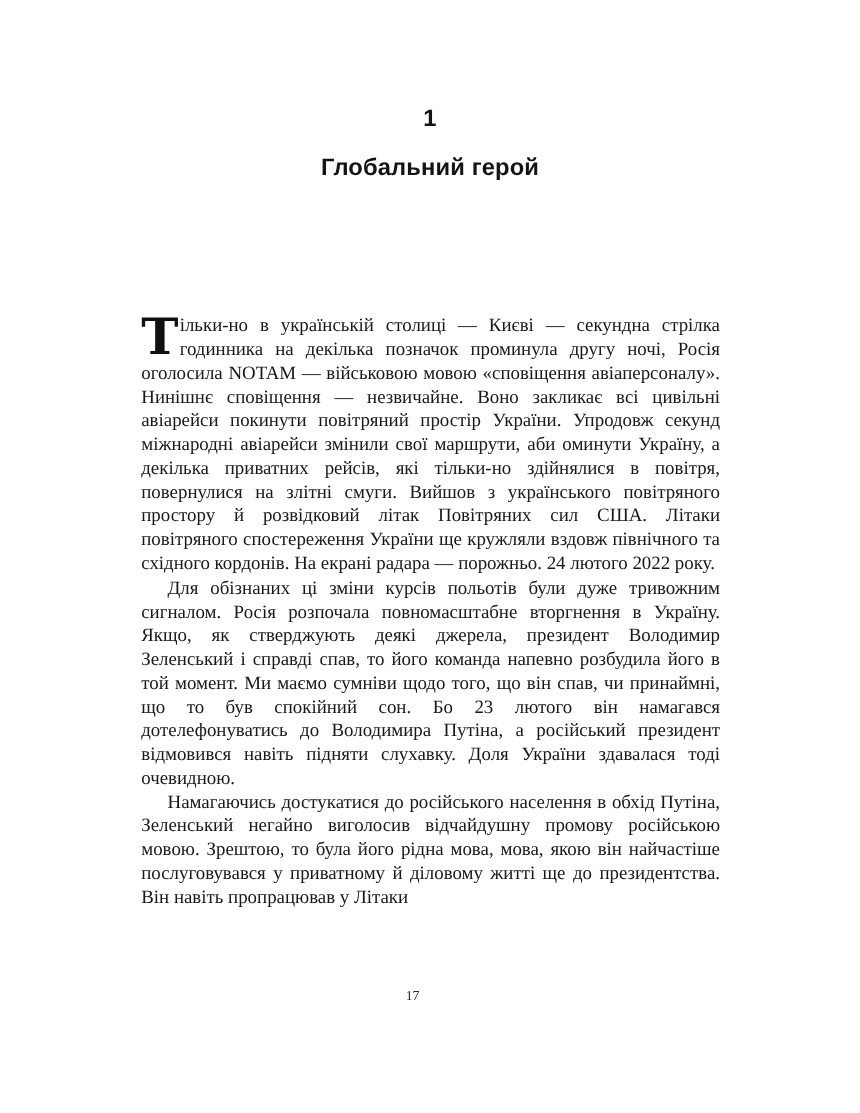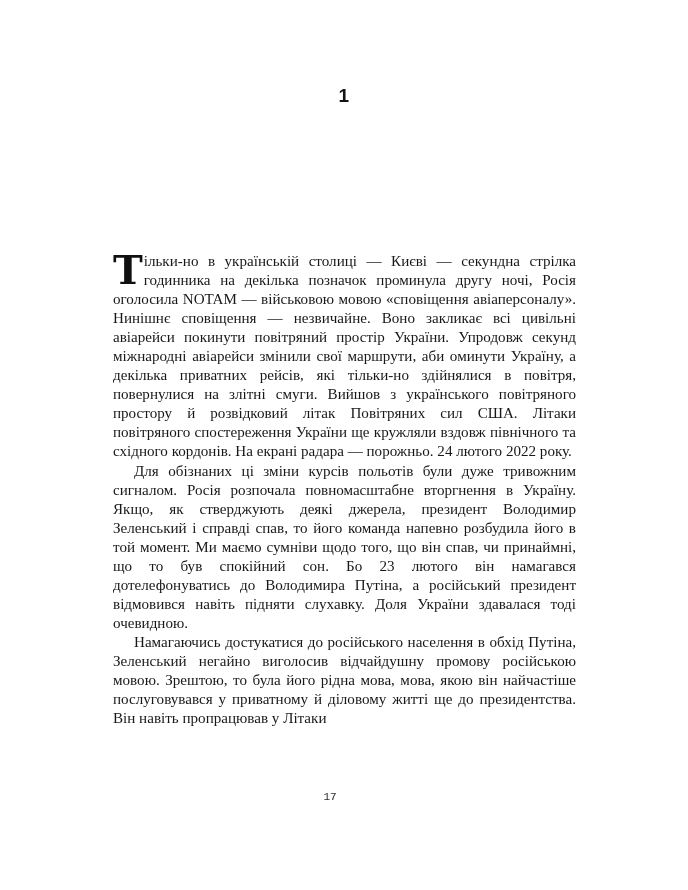--- a/index.html
+++ b/index.html
@@ -96,33 +96,34 @@
     letter-spacing: -1px;
   }
 
   
   .folio {
     position: absolute;
     left: 0;
     top: 790px;
     width: 660px;
     text-align: center;
-    font-family: Liberation Mono, monospace;
+    font-family: Liberation Serif, serif;
     font-size: 11px;
     line-height: 14px;
     color: #2b2b2b;
   }
 </style>
 </head>
 <body>
 
 <div class="page">
 
   <div class="chapter-head">
     <span class="chapter-number">1</span>
+    <span class="chapter-title">Глобальний герой</span>
   </div>
 
   <div class="text-block">
 
     <p class="para para-lead"><span class="dropcap">Т</span><span>ільки-но в українській столиці — Києві — секундна стрілка годинника на декілька позначок проминула другу ночі, Росія оголосила NOTAM — військовою мовою «сповіщення авіаперсоналу». Нинішнє сповіщення — незвичайне. Воно закликає всі цивільні авіарейси покинути повітряний простір України. Упродовж секунд міжнародні авіарейси змінили свої маршрути, аби оминути Україну, а декілька приватних рейсів, які тільки-но здійнялися в повітря, повернулися на злітні смуги. Вийшов з українського повітряного простору й розвідковий літак Повітряних сил США. Літаки повітряного спостереження України ще кружляли вздовж північного та східного кордонів. На екрані радара — порожньо. 24 лютого 2022 року.</span></p>
 
     <p class="para"><span>Для обізнаних ці зміни курсів польотів були дуже тривожним сигналом. Росія розпочала повномасштабне вторгнення в Україну. Якщо, як стверджують деякі джерела, президент Володимир Зеленський і справді спав, то його команда напевно розбудила його в той момент. Ми маємо сумніви щодо того, що він спав, чи принаймні, що то був спокійний сон. Бо 23 лютого він намагався дотелефонуватись до Володимира Путіна, а російський президент відмовився навіть підняти слухавку. Доля України здавалася тоді очевидною.</span></p>
 
     <p class="para"><span>Намагаючись достукатися до російського населення в обхід Путіна, Зеленський негайно виголосив відчайдушну промову російською мовою. Зрештою, то була його рідна мова, мова, якою він найчастіше послуговувався у приватному й діловому житті ще до президентства. Він навіть пропрацював у Літаки</span></p>
 

